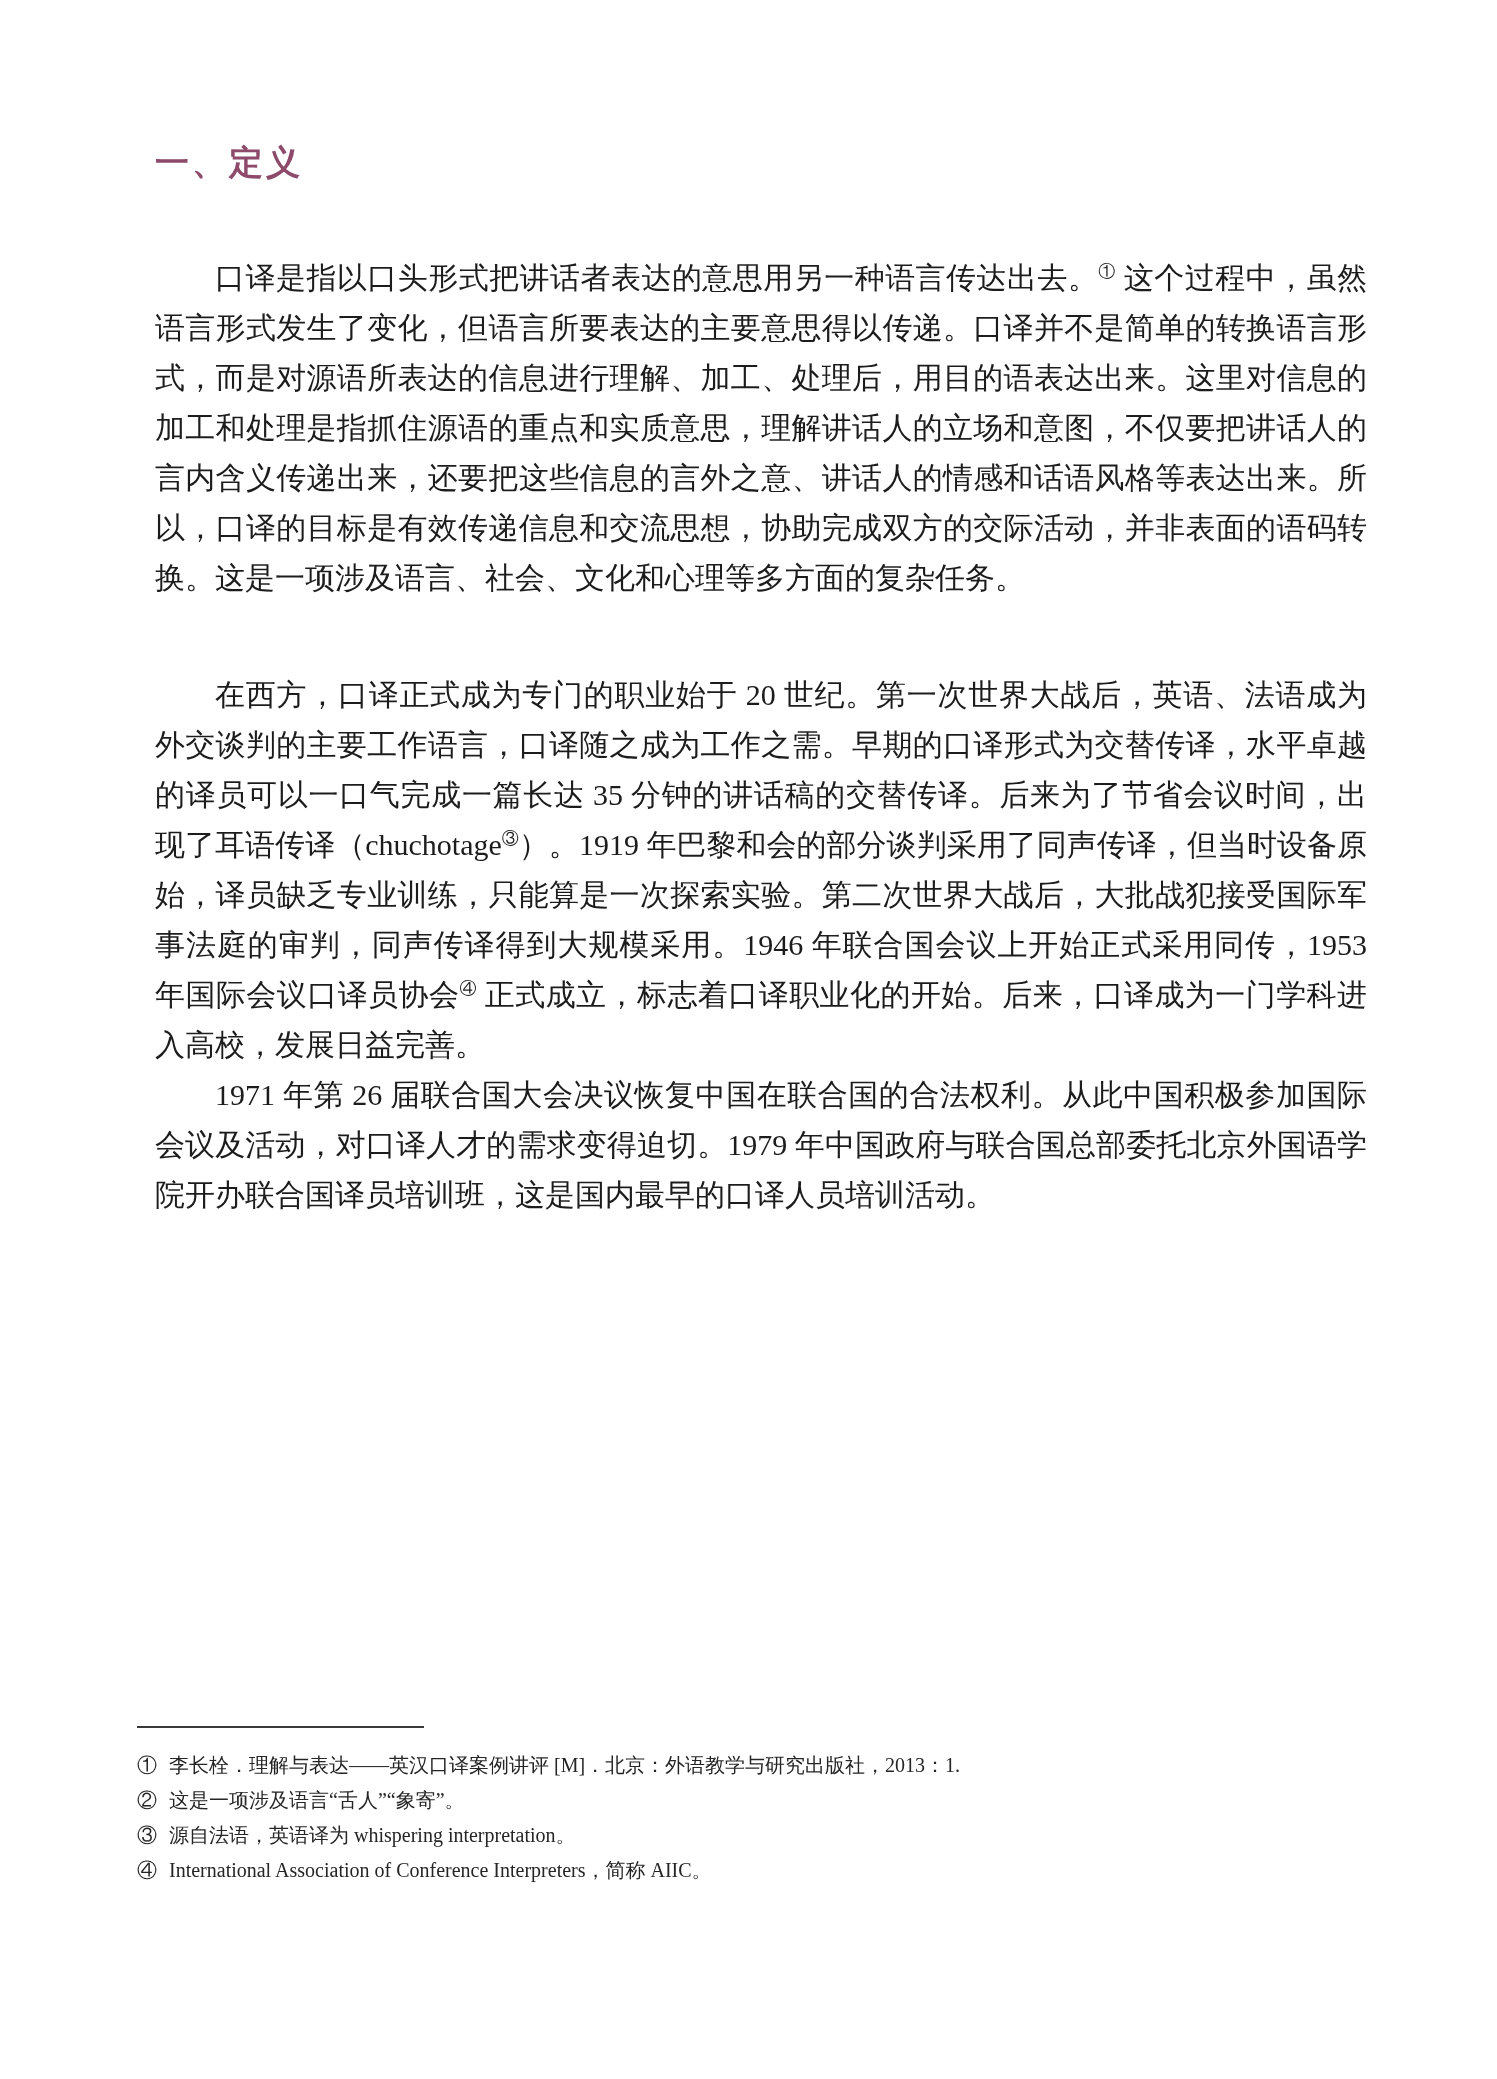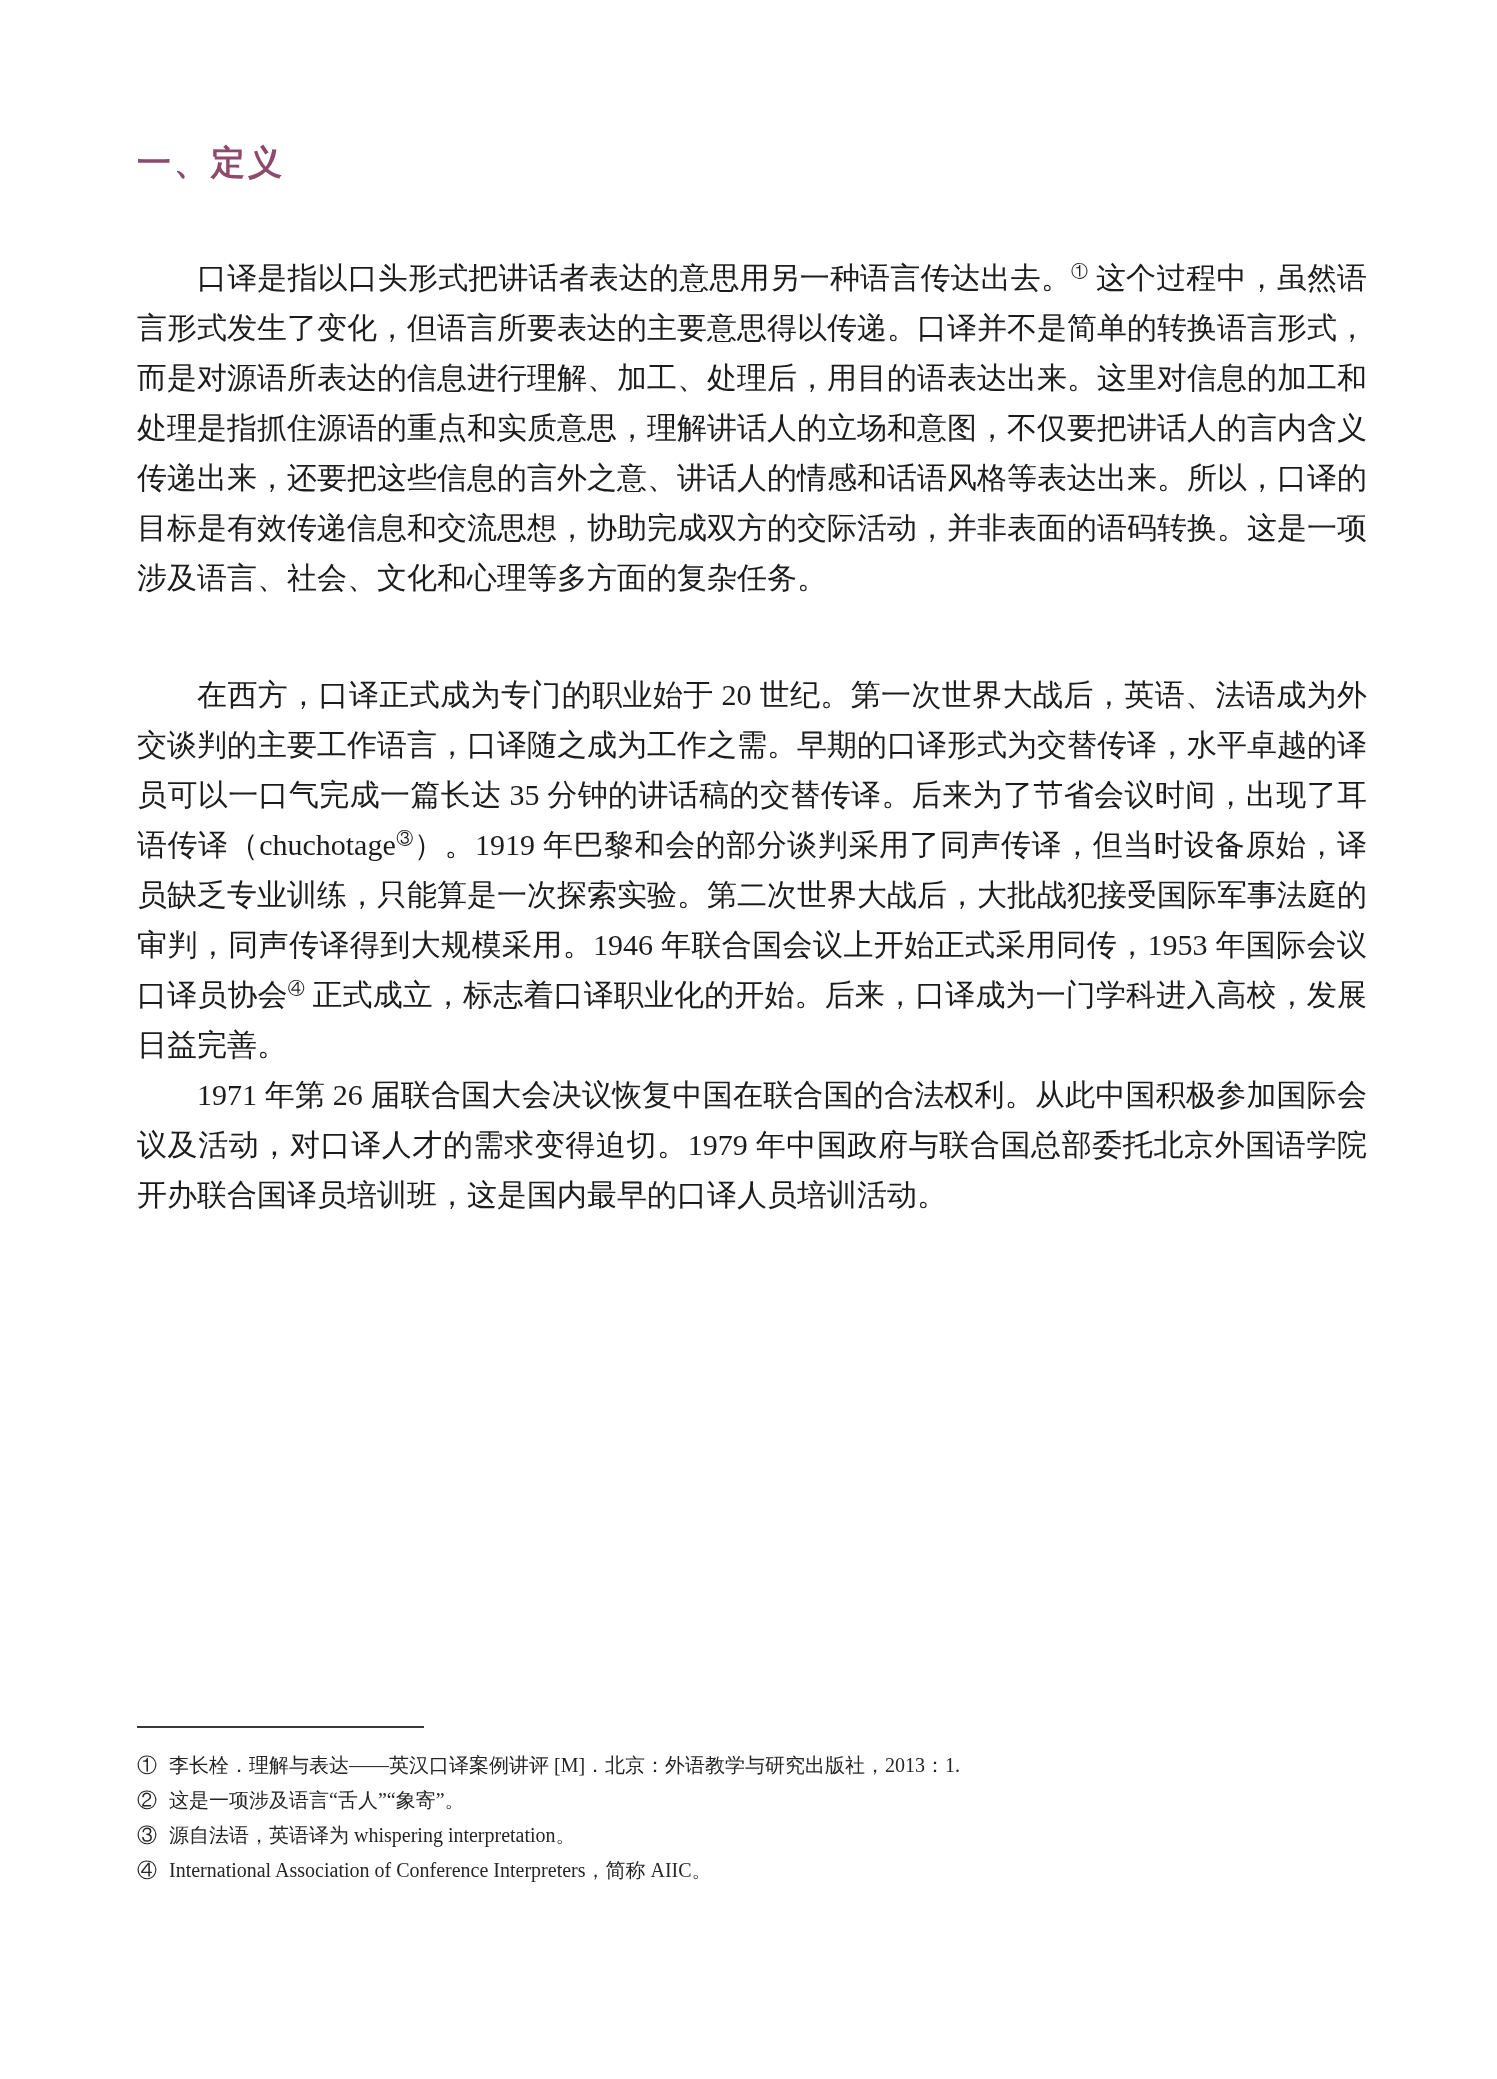--- a/index.html
+++ b/index.html
@@ -5,20 +5,21 @@
   * { margin: 0; padding: 0; box-sizing: border-box; }
   html, body { background: #ffffff; }
   .page {
     position: relative;
     width: 1497px;
     height: 1902px;
     background: #ffffff;
     font-family: "Liberation Serif", "DejaVu Serif", serif;
     color: #1c1c1c;
     overflow: hidden;
+    padding-left: 18px;
   }
   .content {
     padding: 0 130px 0 137px;
   }
   .section-heading {
     font-size: 34px;
     font-weight: 700;
     color: #8d4a6b;
     letter-spacing: 3px;
     font-family: "Liberation Serif", "DejaVu Serif", serif;

